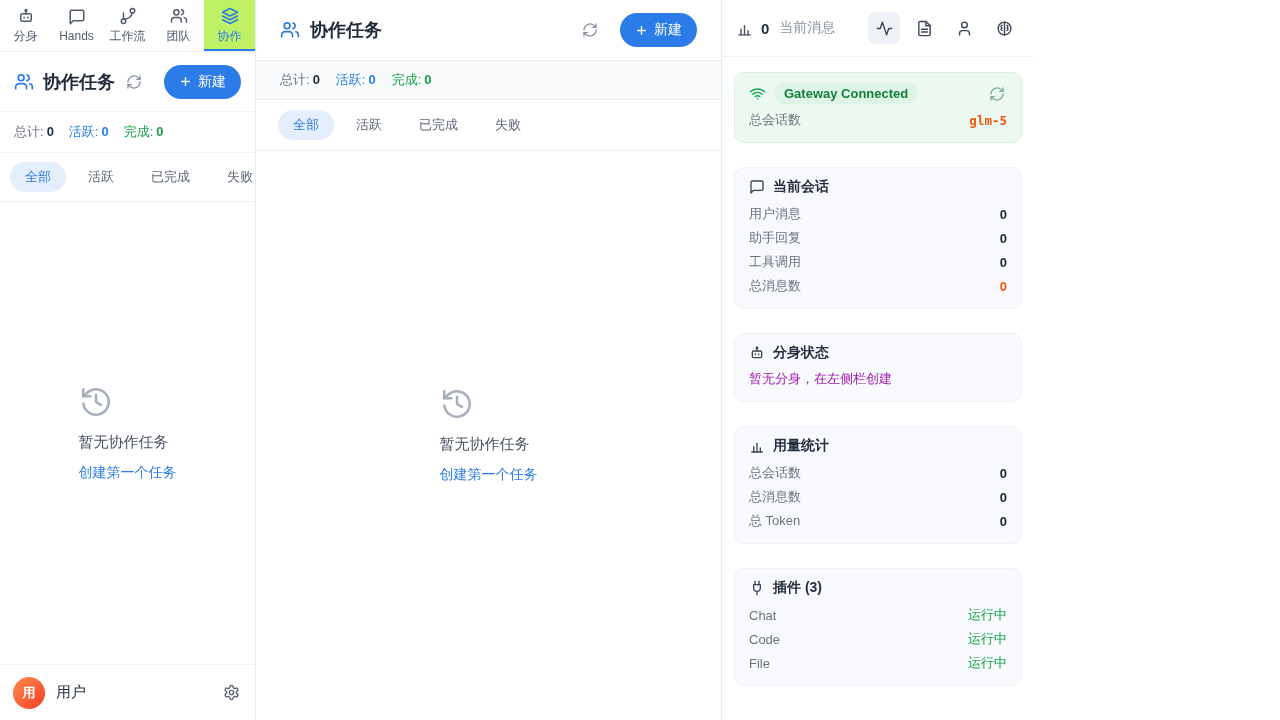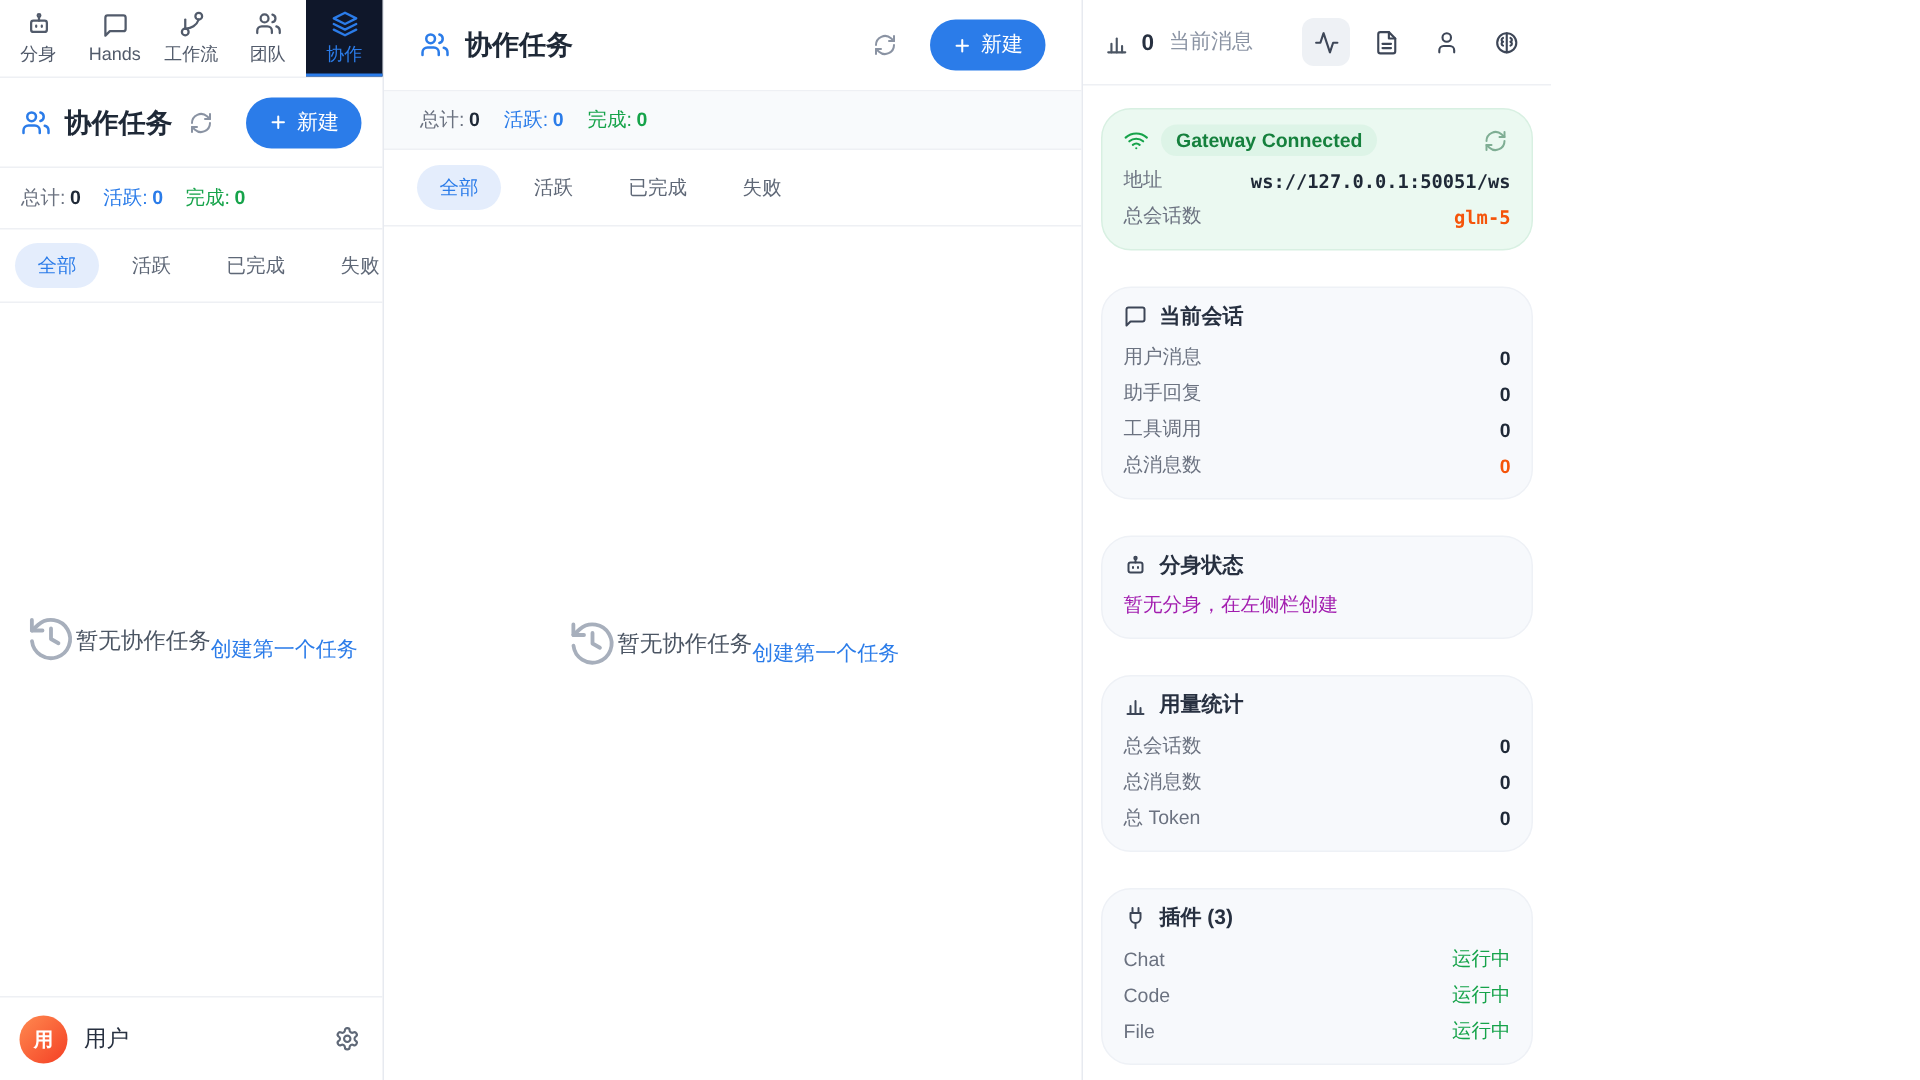--- a/index.html
+++ b/index.html
@@ -10,42 +10,42 @@
   }
   .app { display:flex; width:1034px; height:720px; }
   svg { display:block; }
 
   
   .sidebar { width:256px; min-width:256px; border-right:1px solid #e7eaf0; display:flex; flex-direction:column; background:#fff; }
   .top-nav { height:52px; display:flex; border-bottom:1px solid #eef0f4; }
   .nav-item { flex:1; display:flex; flex-direction:column; align-items:center; justify-content:center; gap:3px;
     font-size:12px; color:#525b6b; cursor:pointer; border-bottom:2px solid transparent; padding-top:2px; }
   .nav-item svg { width:18px; height:18px; }
-  .nav-item.active { color:#2b7ce9; border-bottom-color:#2b7ce9; background:#0f172a;text-align:center; }
+  .nav-item.active { color:#2b7ce9; border-bottom-color:#2b7ce9; background:#bef264;text-align:center; }
 
   .sb-header { height:60px; display:flex; align-items:center; padding:0 14px; gap:9px; border-bottom:1px solid #eef0f4; }
   .title-ico { color:#2b7ce9; }
   .title-ico svg { width:20px; height:20px; }
   .pane-title { font-size:18px; font-weight:bold; color:#1f2937;text-align:right; }
   .icon-btn { background:none; border:none; color:#8a93a3; cursor:pointer; display:flex; align-items:center; padding:2px; }
   .icon-btn svg { width:16px; height:16px; }
   .btn-new { margin-left:auto; display:flex; align-items:center; gap:6px; background:#2b7ce9; color:#fff; border:none;
     border-radius:17px; padding:8px 15px; font-size:14px; cursor:pointer; }
   .btn-new svg { width:13px; height:13px; }
 
   .stats-row { display:flex; gap:15px; padding:11px 14px; border-bottom:1px solid #eef0f4; font-size:13px; color:#6b7280; }
   .stat b { margin-left:3px; }
   .v-dark { color:#1f2937; } .v-blue { color:#2b7ce9; } .v-green { color:#16a34a; }
 
   .tabs { display:flex; gap:7px; padding:9px 10px; border-bottom:1px solid #eef0f4; font-size:13px; color:#5f6877; align-items:center; }
   .tab { padding:6px 15px; border-radius:15px; cursor:pointer; white-space:nowrap; }
   .tab.active { background:#e4edfc; color:#2b7ce9; }
 
   .list-area { flex:1; display:flex; align-items:center; justify-content:center; }
-  .empty { display:flex; align-items:center; }
+  .empty { display:flex; flex-direction:column; align-items:flex-start; }
   .empty svg { width:34px; height:34px; color:#a7afbc; margin-bottom:14px; }
   .empty-msg { color:#4b5563; font-size:15px; margin-bottom:12px; }
   .empty-link { color:#2b7ce9; font-size:14px; cursor:pointer; text-decoration:none; }
 
   .sb-footer { height:56px; border-top:1px solid #eef0f4; display:flex; align-items:center; gap:11px; padding:0 13px; }
   .avatar { width:32px; height:32px; border-radius:50%; background:linear-gradient(135deg,#ff8a50,#f43f24);
     color:#fff; display:flex; align-items:center; justify-content:center; font-size:13px; font-weight:bold; }
   .user-name { font-size:15px; color:#273040; }
   .sb-footer .icon-btn { margin-left:auto; color:#5f6877; }
   .sb-footer .icon-btn svg { width:17px; height:17px; }
@@ -64,21 +64,21 @@
   .right-header .hd-ico { color:#4b5563; } .right-header .hd-ico svg { width:17px; height:17px; }
   .right-header .count { font-weight:bold; font-size:15px; color:#273040; }
   .right-header .label { color:#8a93a3; font-size:14px; margin-left:2px; }
   .right-icons { margin-left:auto; display:flex; gap:8px; align-items:center; }
   .ricon { width:32px; height:32px; border-radius:8px; display:flex; align-items:center; justify-content:center;
     color:#3d4657; cursor:pointer; background:none; border:none; }
   .ricon.active { background:#eef1f5; }
   .ricon svg { width:17px; height:17px; }
 
   .right-body { flex:1; overflow:hidden; padding:15px 12px; display:flex; flex-direction:column; gap:24px; }
-  .card { border-radius:20px; padding:10px 14px; background:#f7f9fc; border:1px solid #eef1f6; }
+  .card { border-radius:10px; padding:10px 14px; background:#f7f9fc; border:1px solid #eef1f6; }
   .card.gateway { background:#ebf9f1; border-color:#d8f0e2; }
   .gw-head { display:flex; align-items:center; gap:8px; margin-bottom:4px; }
   .gw-head .wifi { color:#16a34a; } .gw-head .wifi svg { width:17px; height:17px; }
   .gw-badge { background:#ddf4e7; color:#15803d; font-weight:bold; font-size:13px; padding:3px 10px; border-radius:12px; }
   .gw-refresh { margin-left:auto; color:#7fae94; }
   .card-title { display:flex; align-items:center; gap:8px; font-weight:bold; font-size:14px; color:#273040; margin-bottom:6px; }
   .card-title svg { width:16px; height:16px; color:#3d4657; }
   .row { display:flex; justify-content:space-between; align-items:center; padding:3px 0; font-size:13px; }
   .row .rl { color:#6b7280; }
   .row .rv { color:#1f2937; font-weight:bold; }
@@ -347,24 +347,20 @@
               <svg viewBox="0 0 24 24" width="15" height="15" fill="none" stroke="currentColor" stroke-width="2" stroke-linecap="round" stroke-linejoin="round">
                   <path d="M3 12a9 9 0 0 1 15-6.7L21 8"></path>
                   <path d="M21 3v5h-5"></path>
                   <path d="M21 12a9 9 0 0 1-15 6.7L3 16"></path>
                   <path d="M3 21v-5h5"></path>
                 </svg>
             </span>
           </button>
         </div>
         <div class="row">
-          <span class="rl">地址</span>
-          <span class="rv mono">ws://127.0.0.1:50051/ws</span>
-        </div>
-        <div class="row">
           <span class="rl">总会话数</span>
           <span class="rv mono orange">glm-5</span>
         </div>
       </section>
 
       <section class="card">
         <div class="card-title">
           <span>
             <svg viewBox="0 0 24 24" fill="none" stroke="currentColor" stroke-width="2" stroke-linecap="round" stroke-linejoin="round">
                 <path d="M21 15a2 2 0 0 1-2 2H7l-4 4V5a2 2 0 0 1 2-2h14a2 2 0 0 1 2 2z"></path>

